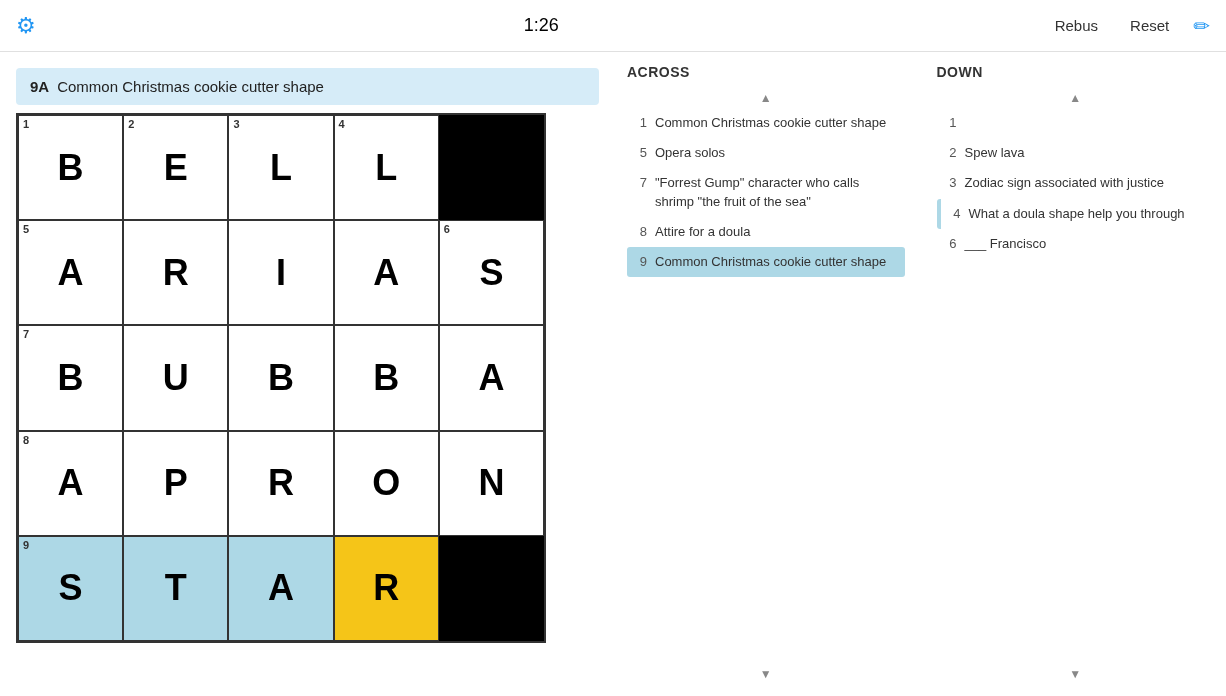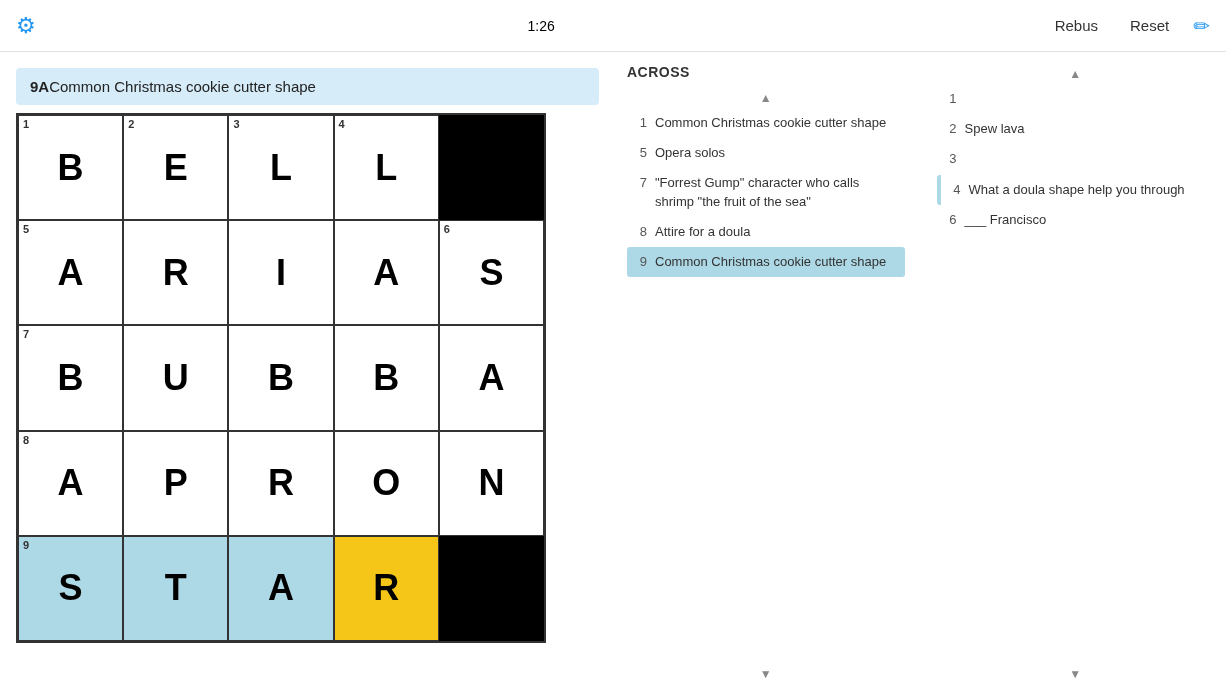--- a/index.html
+++ b/index.html
@@ -16,21 +16,21 @@
     
     .header {
       display: flex;
       align-items: center;
       justify-content: space-between;
       padding: 8px 16px;
       border-bottom: 1px solid #e0e0e0;
       height: 52px;
     }
     .header-left { display: flex; align-items: center; }
-    .header-center { font-size: 14px; font-weight: 500; }
+    .header-center { font-size: 18px; font-weight: 500; }
     .header-right { display: flex; align-items: center; gap: 16px; }
     .header-btn {
       font-size: 15px;
       color: #333;
       background: none;
       border: none;
       cursor: pointer;
       padding: 4px 8px;
     }
     .gear-icon { color: #2196F3; font-size: 22px; cursor: pointer; }
@@ -54,20 +54,21 @@
 
     .clue-bar {
       background: #d6ecf8;
       padding: 10px 14px;
       border-radius: 4px;
       font-size: 15px;
       color: #222;
     }
     .clue-bar .clue-num {
       font-weight: bold;
+      margin-right: 8px;
     }
 
     
     .grid {
       display: grid;
       grid-template-columns: repeat(5, 1fr);
       grid-template-rows: repeat(5, 1fr);
       border: 2px solid #333;
       width: 530px;
       height: 530px;
@@ -304,32 +305,34 @@
             <li class="clue-item selected">
               <span class="clue-num-label">9</span>
               <span class="clue-text">Common Christmas cookie cutter shape</span>
             </li>
           </ul>
       </div>
       <div class="scroll-arrow">▼</div>
     </div>
 
     <div class="clue-section">
+      <div class="clue-section-title">DOWN</div>
       <div class="scroll-arrow">▲</div>
       <div class="clue-list-wrapper">
         <ul class="clue-list" id="down-list">
             <li class="clue-item">
               <span class="clue-num-label">1</span>
             </li>
             <li class="clue-item">
               <span class="clue-num-label">2</span>
               <span class="clue-text">Spew lava</span>
             </li>
             <li class="clue-item">
               <span class="clue-num-label">3</span>
+              <span class="clue-text">Zodiac sign associated with justice</span>
             </li>
             <li class="clue-item partial-highlight">
               <span class="clue-num-label">4</span>
               <span class="clue-text">What a doula shape help you through</span>
             </li>
             <li class="clue-item">
               <span class="clue-num-label">6</span>
               <span class="clue-text">___ Francisco</span>
             </li>
           </ul>

